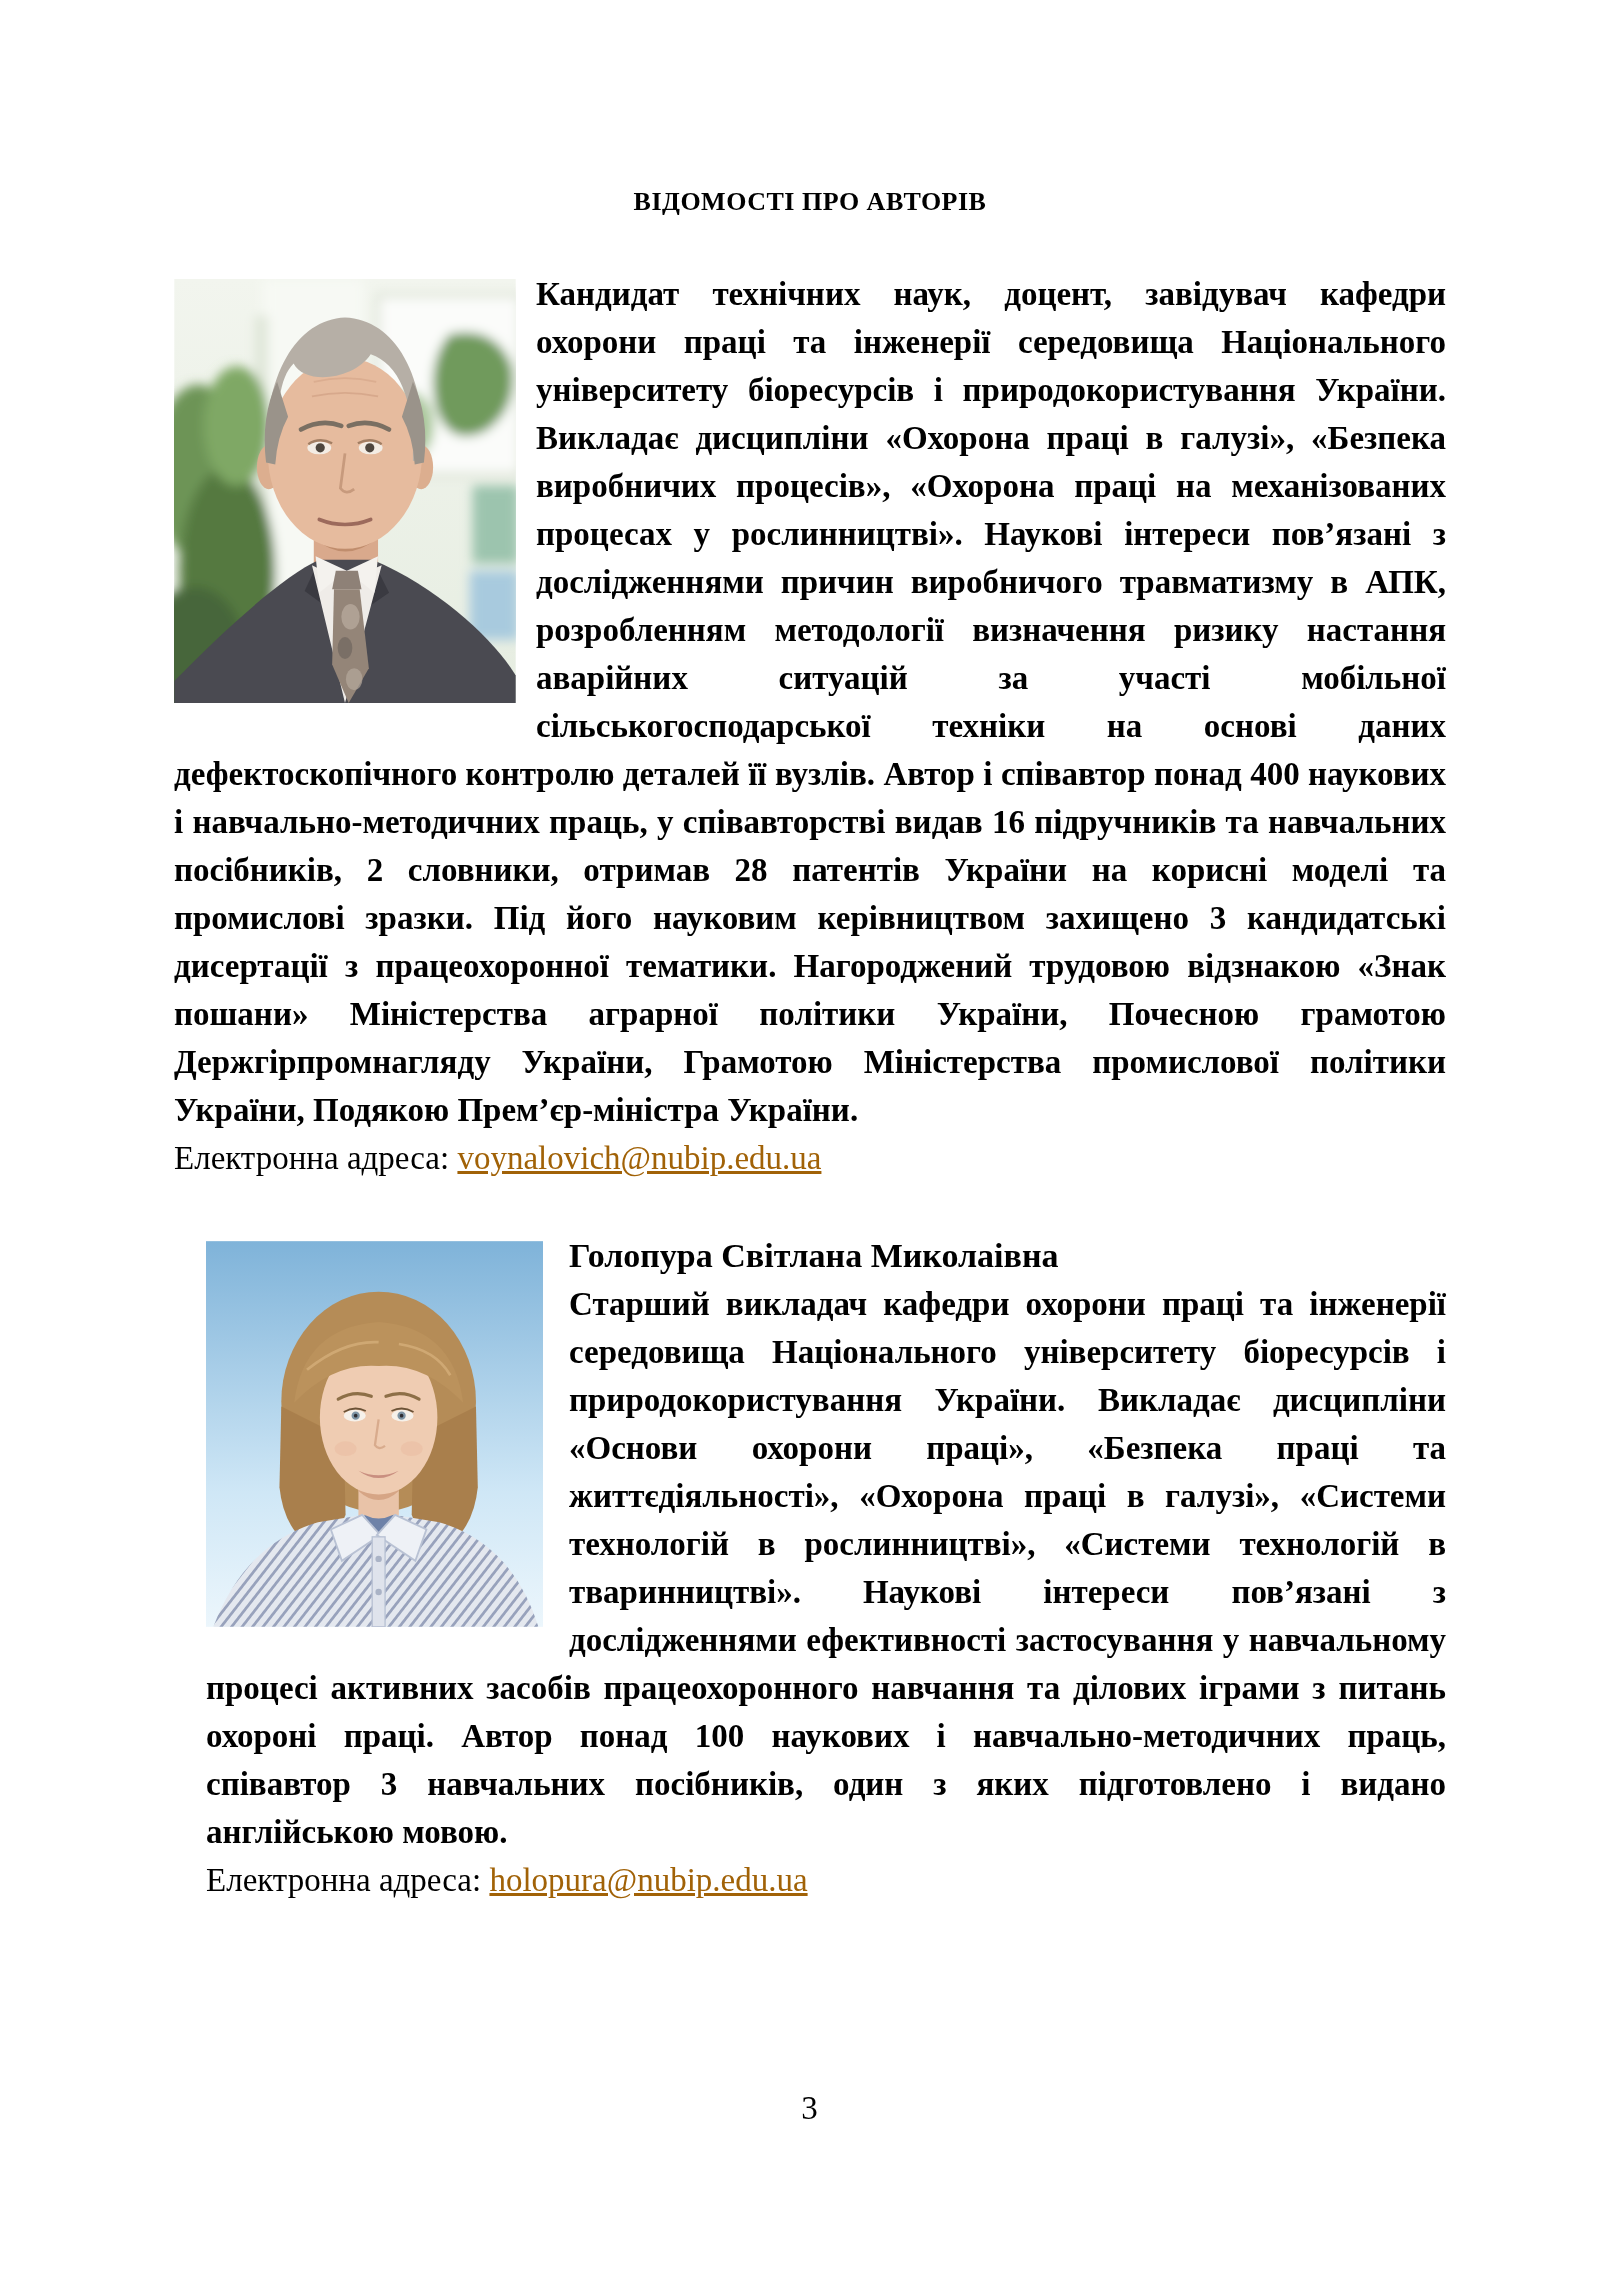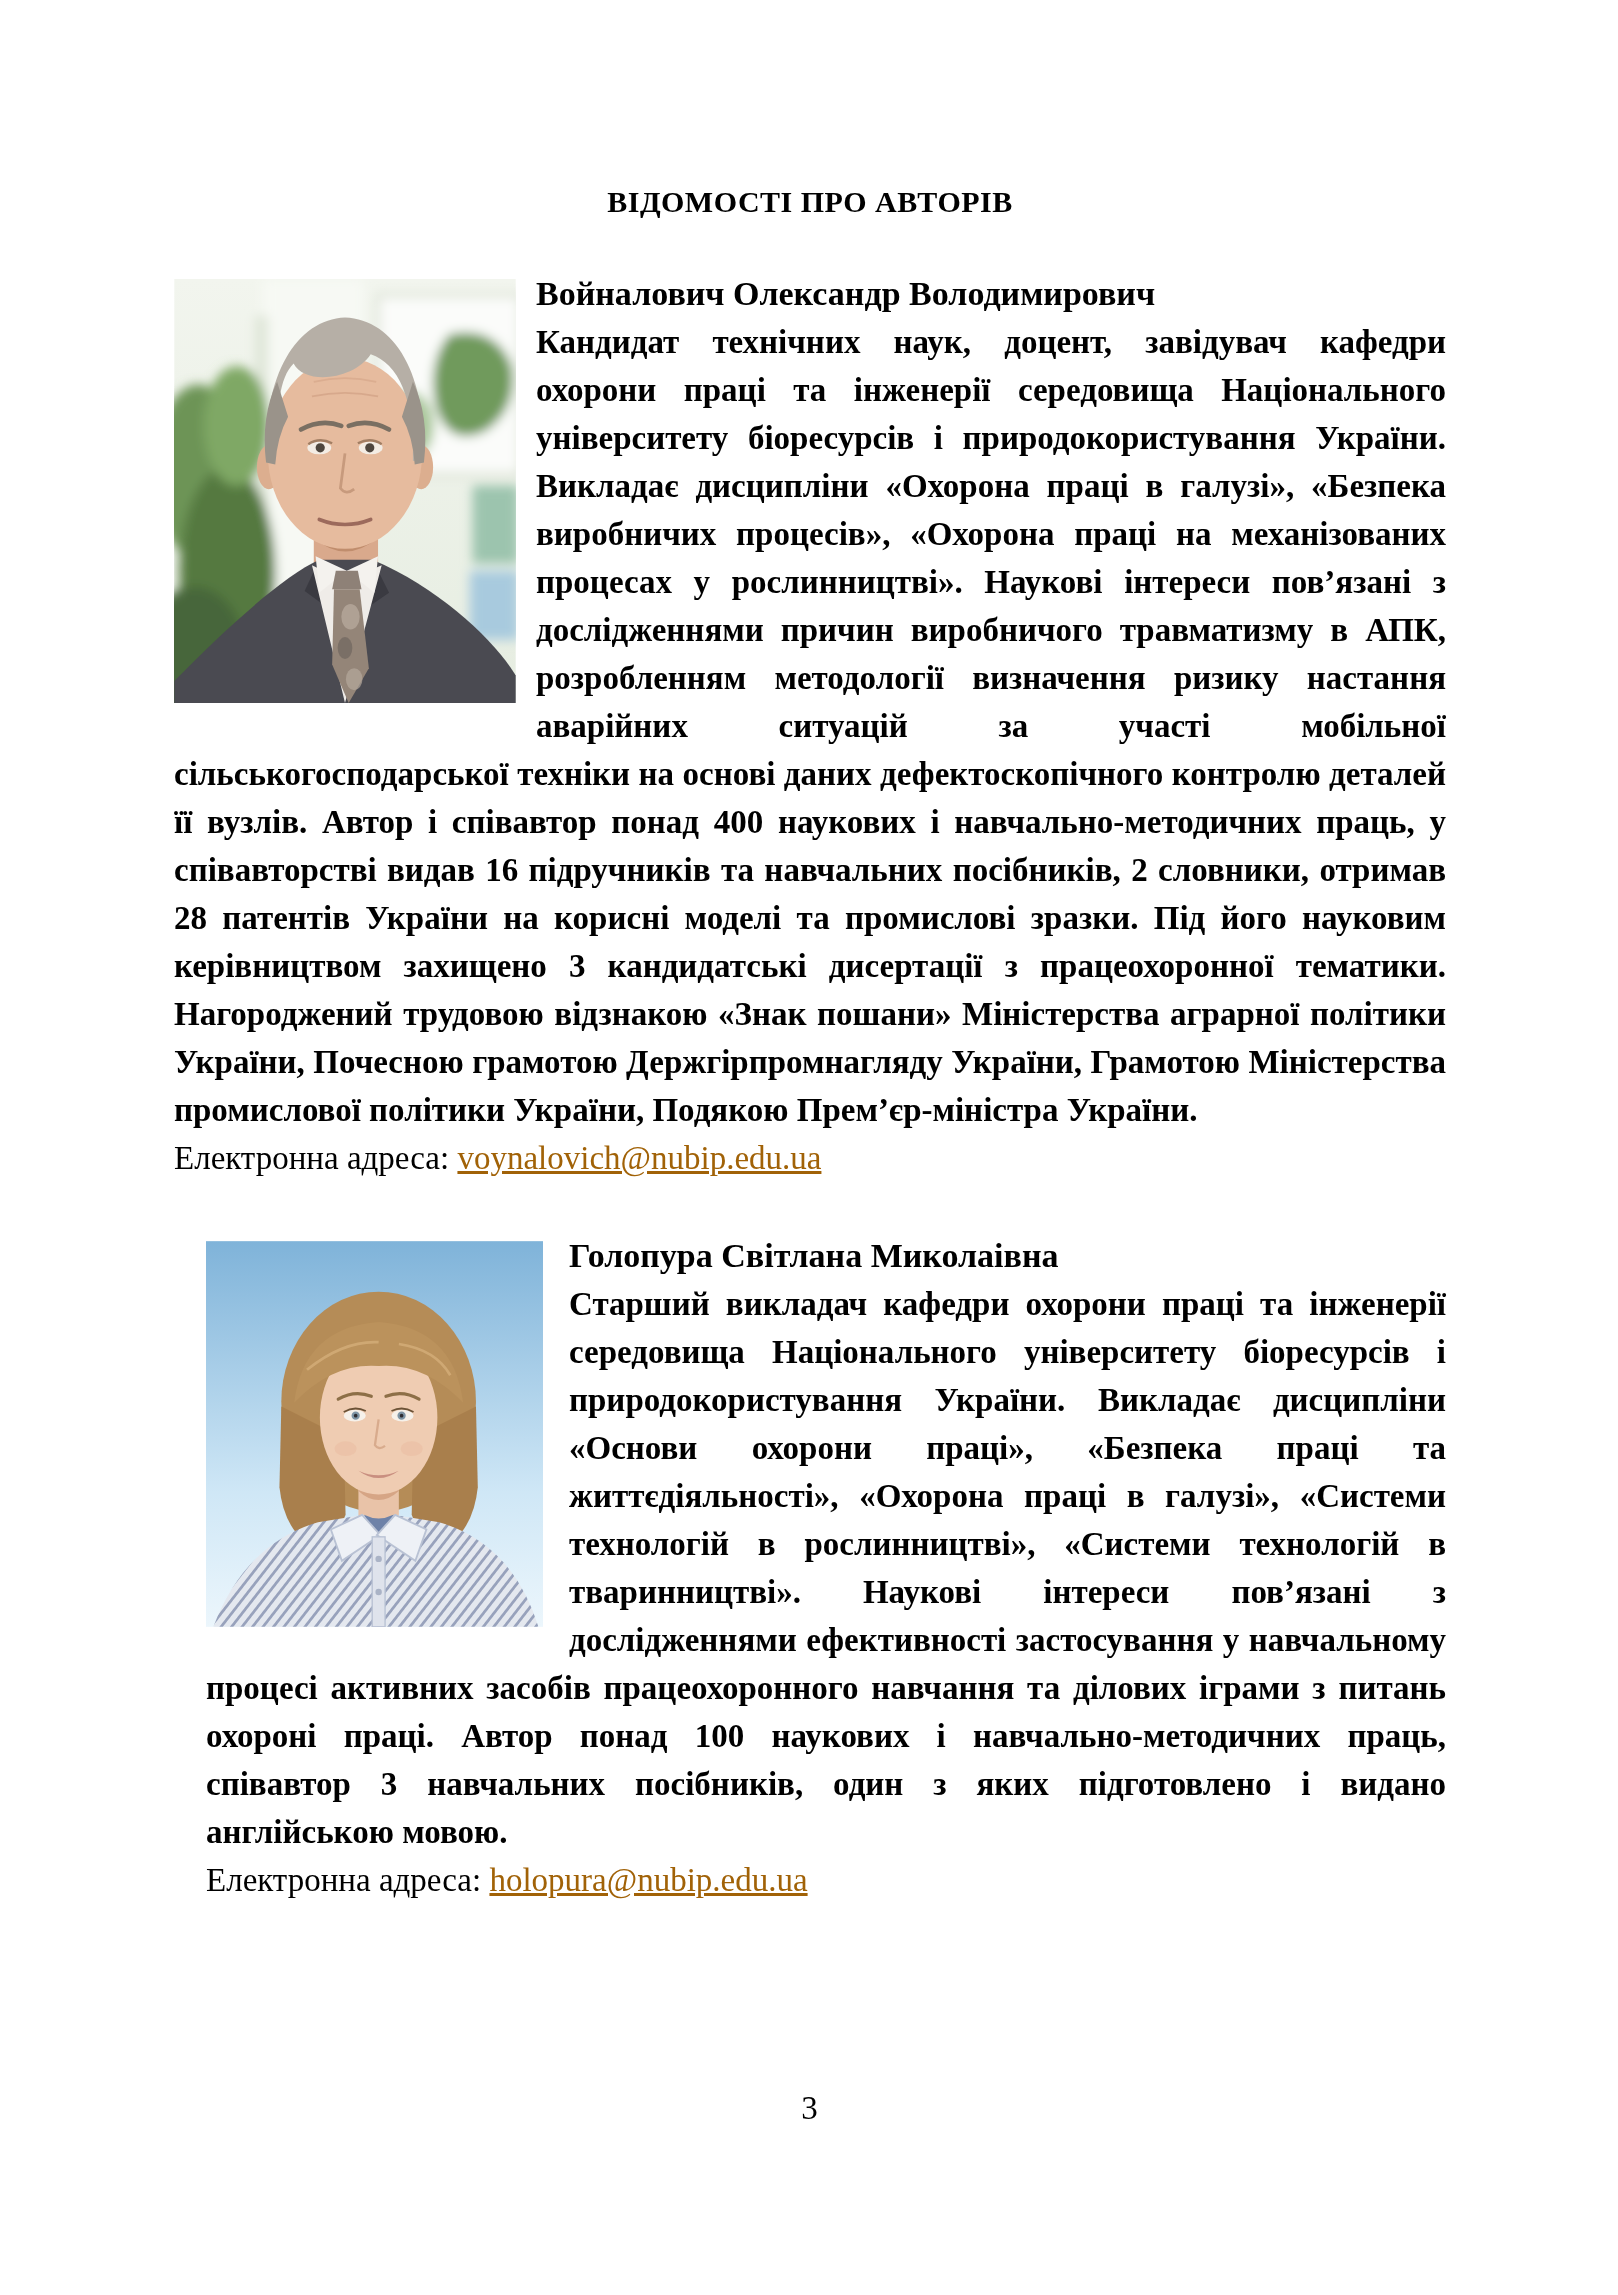--- a/index.html
+++ b/index.html
@@ -15,21 +15,21 @@
     color: #000000;
     font-family: "Liberation Serif", "DejaVu Serif", serif;
     overflow: hidden;
   }
   .content {
     padding: 180px 173px 0 174px;
   }
   .title {
     margin: 0 0 46px 0;
     text-align: center;
-    font-size: 30px;
+    font-size: 26px;
     line-height: 44px;
     font-weight: bold;
     letter-spacing: 0.5px;
   }
   .author-section {
     font-size: 33px;
     line-height: 48px;
   }
   .author-section + .author-section {
     margin-top: 50px;
@@ -143,21 +143,20 @@
           <circle cx="159" cy="184" r="5" fill="#4e463e"></circle>
           <circle cx="213" cy="184" r="5" fill="#4e463e"></circle>
           <path d="M146,180 Q158,172 172,179" stroke="#a27e63" stroke-width="2.5" fill="none"></path>
           <path d="M200,179 Q214,172 226,180" stroke="#a27e63" stroke-width="2.5" fill="none"></path>
           <path d="M186,190 L181,228 Q187,236 196,229" stroke="#c79a7d" stroke-width="3" fill="none"></path>
           <path d="M158,262 Q186,273 214,262" stroke="#9c6a5c" stroke-width="4" fill="none" stroke-linecap="round"></path>
           <path d="M150,128 Q186,120 222,128" stroke="#d3a487" stroke-width="2" fill="none" opacity="0.8"></path>
           <path d="M152,112 Q186,104 220,112" stroke="#d3a487" stroke-width="2" fill="none" opacity="0.6"></path>
         </svg>
       </div>
-      <div class="author-name">Войналович Олександр Володимирович</div>
       <p class="author-bio">Кандидат технічних наук, доцент, завідувач кафедри охорони праці та інженерії середовища Національного університету біоресурсів і природокористування України. Викладає дисципліни «Охорона праці в галузі», «Безпека виробничих процесів», «Охорона праці на механізованих процесах у рослинництві». Наукові інтереси пов’язані з дослідженнями причин виробничого травматизму в АПК, розробленням методології визначення ризику настання аварійних ситуацій за участі мобільної сільськогосподарської техніки на основі даних дефектоскопічного контролю деталей її вузлів. Автор і співавтор понад 400 наукових і навчально-методичних праць, у співавторстві видав 16 підручників та навчальних посібників, 2 словники, отримав 28 патентів України на корисні моделі та промислові зразки. Під його науковим керівництвом захищено 3 кандидатські дисертації з працеохоронної тематики. Нагороджений трудовою відзнакою «Знак пошани» Міністерства аграрної політики України, Почесною грамотою Держгірпромнагляду України, Грамотою Міністерства промислової політики України, Подякою Прем’єр-міністра України.</p>
       <div class="email-line">
         <span>Електронна адреса:</span>
         <a class="email-link">voynalovich@nubip.edu.ua</a>
       </div>
     </section>
 
     <section class="author-section">
       <div class="portrait portrait-2">
         <svg width="337" height="386" viewBox="0 0 367 420">

